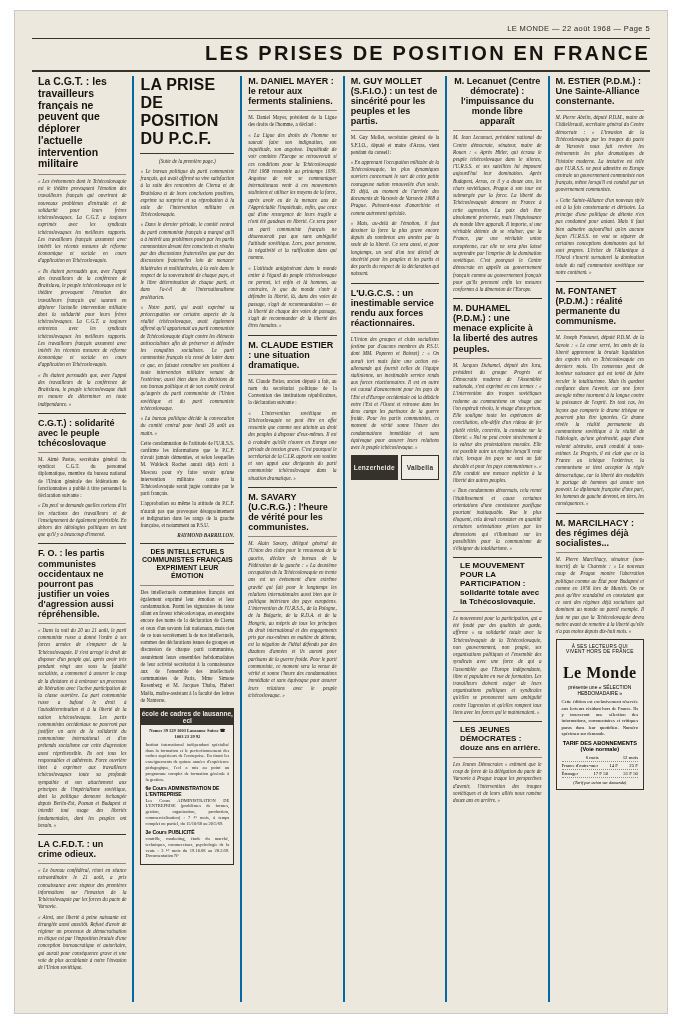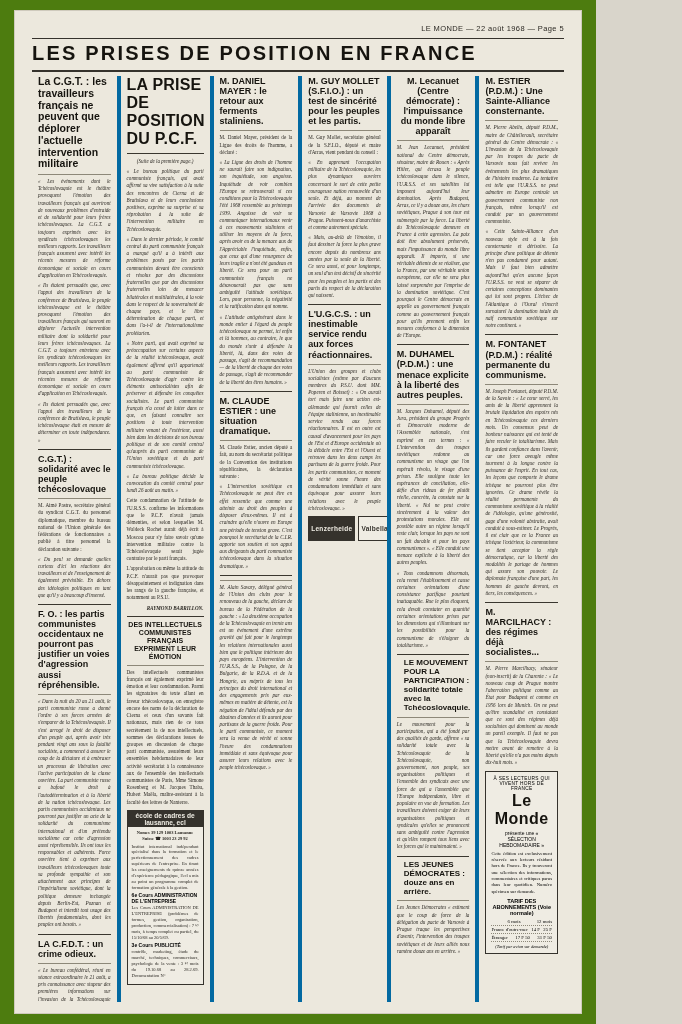--- a/index.html
+++ b/index.html
@@ -1,51 +1,51 @@
 <!DOCTYPE html>
 <html><head>
 <meta charset="utf-8">
 <style>
   html,body{margin:0;padding:0;background:#d9d5cb;}
   body{font-family:"Liberation Serif",serif;}
   #page{
-    position:relative;width:596px;height:1024px;
-    background:#4d7c0f;
+    position:relative;width:682px;height:1024px;
+    background:#ffffff;
     box-sizing:border-box;
     overflow:hidden;
   }
   .paper{
     position:absolute;left:14px;top:10px;right:14px;bottom:10px;
     background:#ece8dd;
     box-shadow:0 0 0 1px #cfcabd inset;
   }
   .masthead-line{
     position:absolute;right:18px;top:14px;
     font-size:7.5px;letter-spacing:.4px;color:#2b2823;
     font-family:"Liberation Sans",sans-serif;
   }
   .title-rule-top{position:absolute;left:18px;right:18px;top:28px;border-top:1px solid #35322c;}
   h1.page-title{
-    position:absolute;left:18px;right:30px;top:32px;
-    margin:0;text-align:left;
+    position:absolute;left:18px;right:18px;top:32px;
+    margin:0;text-align:right;
     font-family:"Liberation Sans",sans-serif;
     font-weight:bold;font-size:20px;letter-spacing:2.2px;
     color:#16140f;
   }
   .title-rule-bot{position:absolute;left:18px;right:18px;top:60px;border-top:2px solid #35322c;}
 
   .cols{
     position:absolute;left:18px;right:18px;top:66px;bottom:12px;
     display:flex;gap:0;
   }
   .col{
     flex:1 1 0;
     padding:0 6px;
     box-sizing:border-box;
-    border-right:4px solid #0369a1;
+    border-right:2px solid #0369a1;
     overflow:hidden;
   }
   .col:last-child{border-right:none;}
   .col.wide{flex:1.06 1 0;}
 
   .hd{
     font-family:"Liberation Sans",sans-serif;
     font-weight:bold;color:#16140f;
     line-height:1.12;margin:0 0 3px 0;
   }
@@ -91,22 +91,22 @@
     font-family:"Liberation Sans",sans-serif;font-weight:bold;font-size:6.5px;
     color:#efece3;background:#35322c;letter-spacing:.3px;
   }
   .logobox.alt{background:#efece3;color:#35322c;}
 
   .lemonde-box{
     border:1px solid #35322c;margin-top:4px;padding:4px 5px;background:#efece3;
   }
   .lm-pre{font-size:4.8px;text-align:center;font-family:"Liberation Sans",sans-serif;letter-spacing:.3px;}
   .lm-title{
-    font-family:Liberation Sans, sans-serif;font-weight:bold;font-size:16px;text-align:center;
-    letter-spacing:.5px;margin:1px 0 2px;color:#16140f;
+    font-family:Liberation Serif, serif;font-weight:bold;font-size:16px;text-align:center;
+    letter-spacing:.5px;margin:10px 0 2px;color:#16140f;
   }
   .lm-sub{font-size:5px;text-align:center;font-family:"Liberation Sans",sans-serif;margin-bottom:3px;}
   .lm-p{font-size:4.7px;line-height:1.35;text-align:justify;margin:0 0 3px;}
   .lm-tarif{font-family:"Liberation Sans",sans-serif;font-weight:bold;font-size:5.6px;text-align:center;margin:2px 0;}
   .lm-row{display:flex;font-size:4.8px;justify-content:space-between;border-bottom:1px dotted #8d8879;padding:1px 0;}
   .lm-note{font-size:4.4px;text-align:center;margin-top:2px;font-style:italic;}
 </style>
 </head>
 <body>
 
@@ -189,20 +189,21 @@
         </div>
         <div class="hr"></div>
         <div class="block">
           <div class="hd mid">M. CLAUDE ESTIER : une situation dramatique.</div>
           <div class="hr thin"></div>
           <p class="para">M. Claude Estier, ancien député a fait, au nom du secrétariat politique de la Convention des institutions républicaines, la déclaration suivante :</p>
           <p class="para it">« L'intervention soviétique en Tchécoslovaquie ne peut être en effet ressentie que comme une atteinte au droit des peuples à disposer d'eux-mêmes. Il est à craindre qu'elle n'ouvre en Europe une période de tension grave. C'est pourquoi le secrétariat de la C.I.R. apporte son soutien et son appui aux dirigeants du parti communiste tchécoslovaque dans la situation dramatique. »</p>
         </div>
         <div class="hr"></div>
         <div class="block">
+          <div class="hd mid">M. SAVARY (U.C.R.G.) : l'heure de vérité pour les communistes.</div>
           <div class="hr thin"></div>
           <p class="para it">M. Alain Savary, délégué général de l'Union des clubs pour le renouveau de la gauche, déclare de bureau de la Fédération de la gauche : « La deuxième occupation de la Tchécoslovaquie en trente ans est un événement d'une extrême gravité qui fait pour le longtemps les relations internationales aussi bien que le politique intérieure des pays européens. L'intervention de l'U.R.S.S., de la Pologne, de la Bulgarie, de la R.D.A. et de la Hongrie, au mépris de tous les principes du droit international et des engagements pris par eux-mêmes en matière de détente, est la négation de l'idéal défendu par des dizaines d'années et ils auront pour partisans de la guerre froide. Pour le parti communiste, ce moment sera la venue de vérité et sonne l'heure des condamnations immédiate et sans équivoque pour assurer leurs relations avec le peuple tchécoslovaque. »</p>
         </div>
       </div>
 
       <div class="col">
         <div class="block">
           <div class="hd mid">M. GUY MOLLET (S.F.I.O.) : un test de sincérité pour les peuples et les partis.</div>
           <div class="hr thin"></div>
           <p class="para">M. Guy Mollet, secrétaire général de la S.F.I.O., député et maire d'Arras, vient pendant du conseil :</p>

